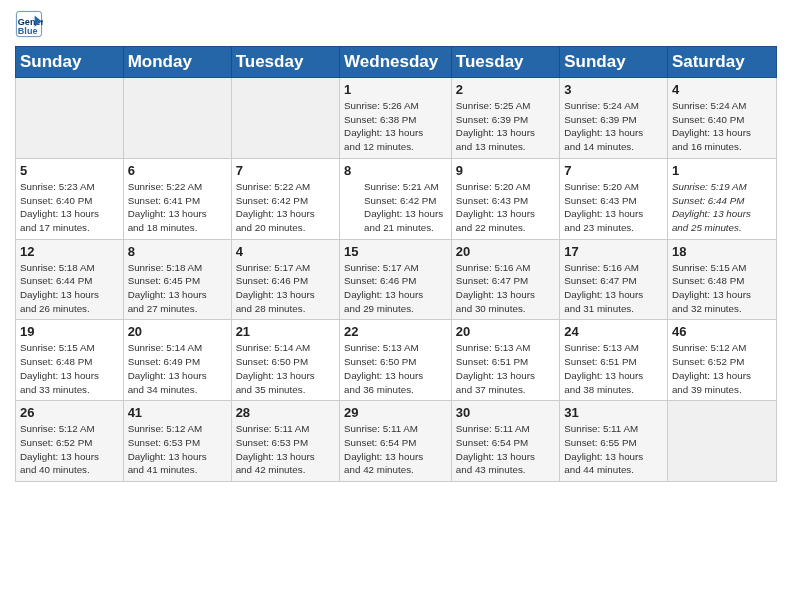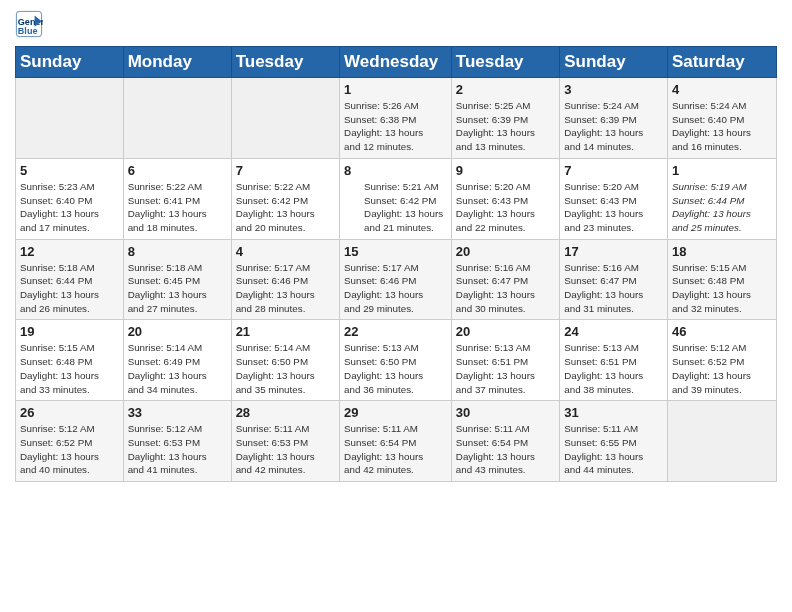--- a/index.html
+++ b/index.html
@@ -308,21 +308,21 @@
         </tr>
         <tr>
           <td>
             <span class="day-num">26</span>
             <div class="day-info" style="white-space: pre-line;">Sunrise: 5:12 AM
 Sunset: 6:52 PM
 Daylight: 13 hours
 and 40 minutes.</div>
           </td>
           <td>
-            <span class="day-num">33</span>
+            <span class="day-num">41</span>
             <div class="day-info" style="white-space: pre-line;">Sunrise: 5:12 AM
 Sunset: 6:53 PM
 Daylight: 13 hours
 and 41 minutes.</div>
           </td>
           <td>
             <span class="day-num">28</span>
             <div class="day-info" style="white-space: pre-line;">Sunrise: 5:11 AM
 Sunset: 6:53 PM
 Daylight: 13 hours

